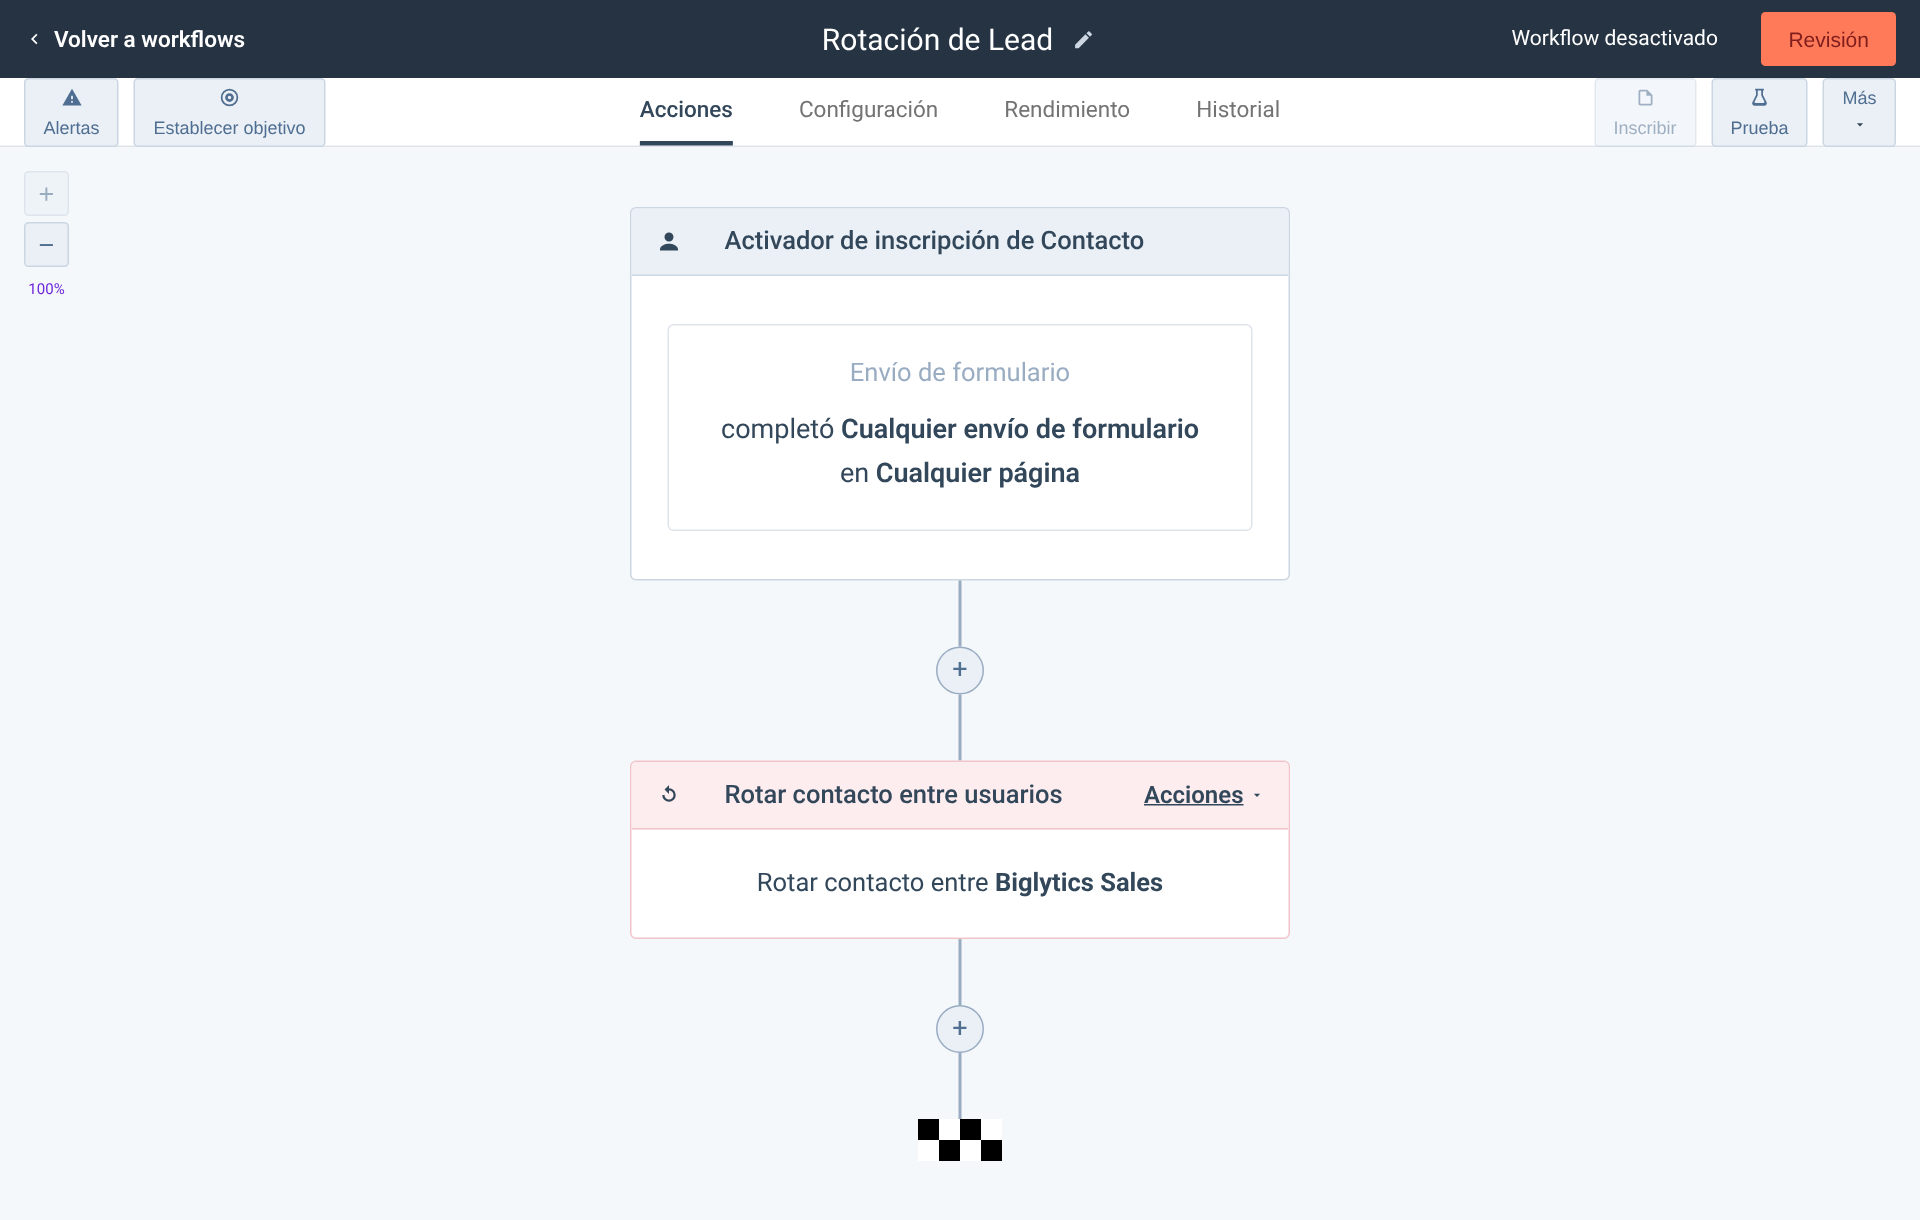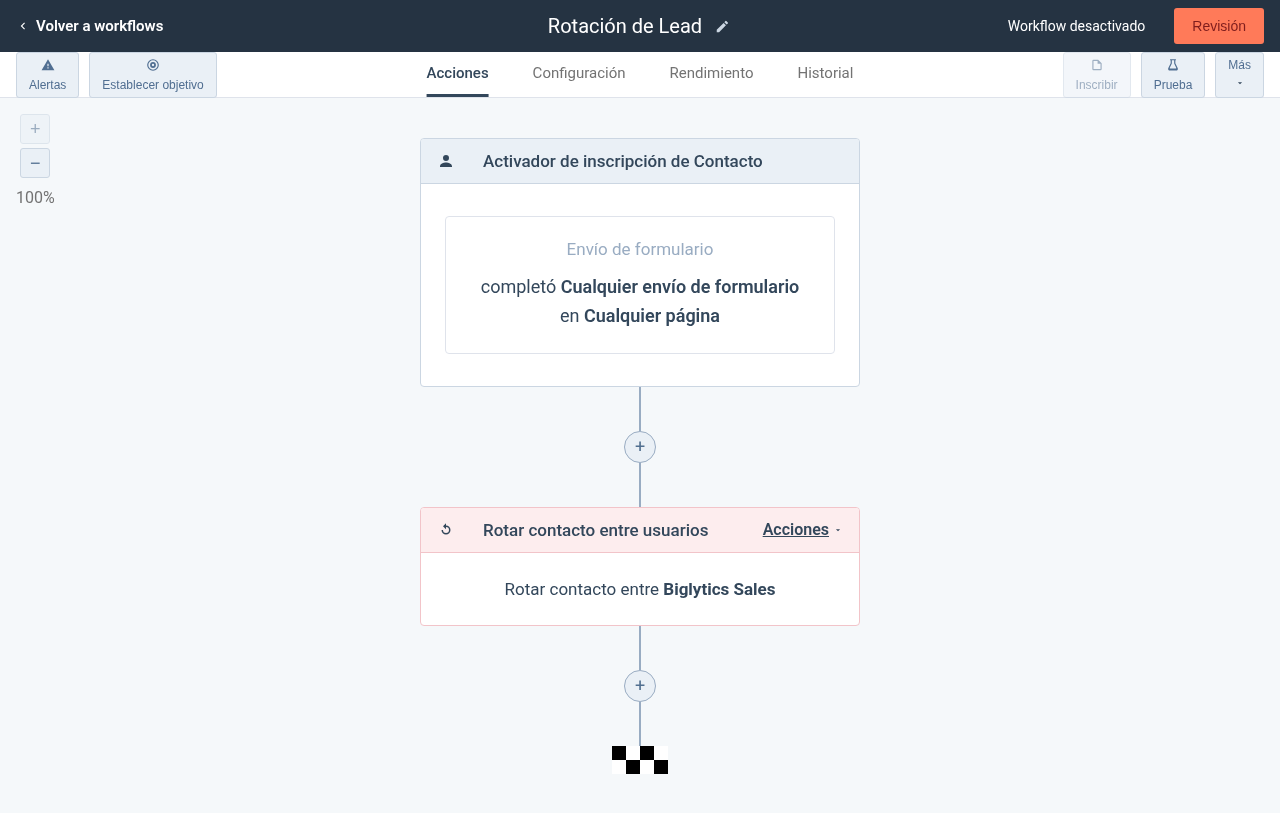--- a/index.html
+++ b/index.html
@@ -27,21 +27,21 @@
   .tab.active { border-bottom-color: #33475b; font-weight: 500; }
   .tab.inactive { color: #737373; }
   .subbar-right { margin-left: auto; display: flex; gap: 10px; }
 
   
   .canvas { position: relative; height: calc(813px - 52px - 46px); overflow: hidden; }
 
   .zoom-controls { position: absolute; left: 16px; top: 16px; display: flex; flex-direction: column; align-items: center; }
   .zoom-btn { width: 30px; height: 30px; background: #eaf0f6; border: 1px solid #cbd6e2; color: #516f90; border-radius: 3px; font-size: 18px; cursor: pointer; display:flex; align-items:center; justify-content:center; margin-bottom:4px; }
   .zoom-btn.disabled { opacity: 0.55; cursor: default; }
-  .zoom-label { font-size: 16px; color: #737373; margin-top: 6px; }
+  .zoom-label { font-size: 10px; color: #6d28d9; margin-top: 6px; }
 
   .flow { position: absolute; left: 50%; transform: translateX(-50%); top: 40px; width: 440px; display:flex; flex-direction:column; align-items:center; }
 
   .connector { width: 2px; background: #99acc2; }
   .connector.short { height: 44px; }
 
   .add-circle { width: 32px; height: 32px; border: 1px solid #99acc2; background: #eaf0f6; border-radius: 50%; display: flex; align-items: center; justify-content: center; cursor:pointer; }
   .add-circle span { color: #516f90; font-size: 18px; font-weight: 400; line-height:1; }
 
   .card { width: 100%; background: #fff; border: 1px solid #cbd6e2; border-radius: 4px; overflow: hidden; }

